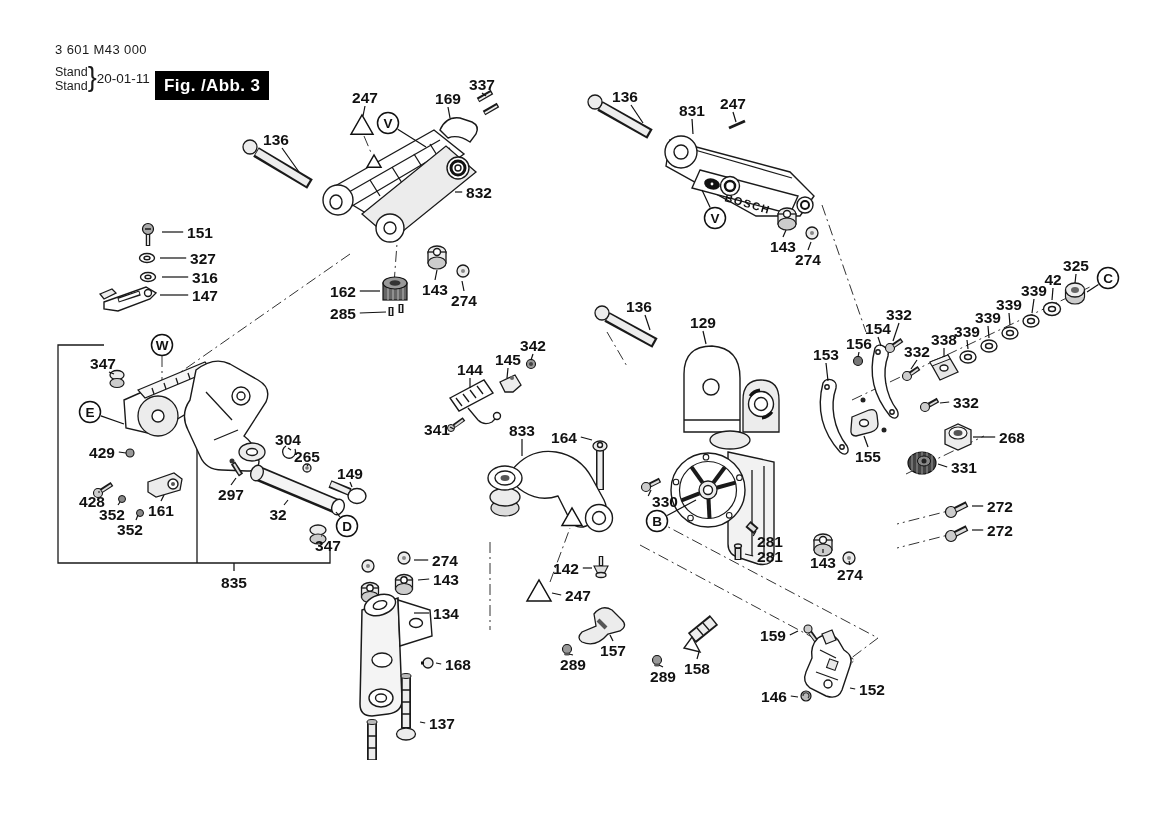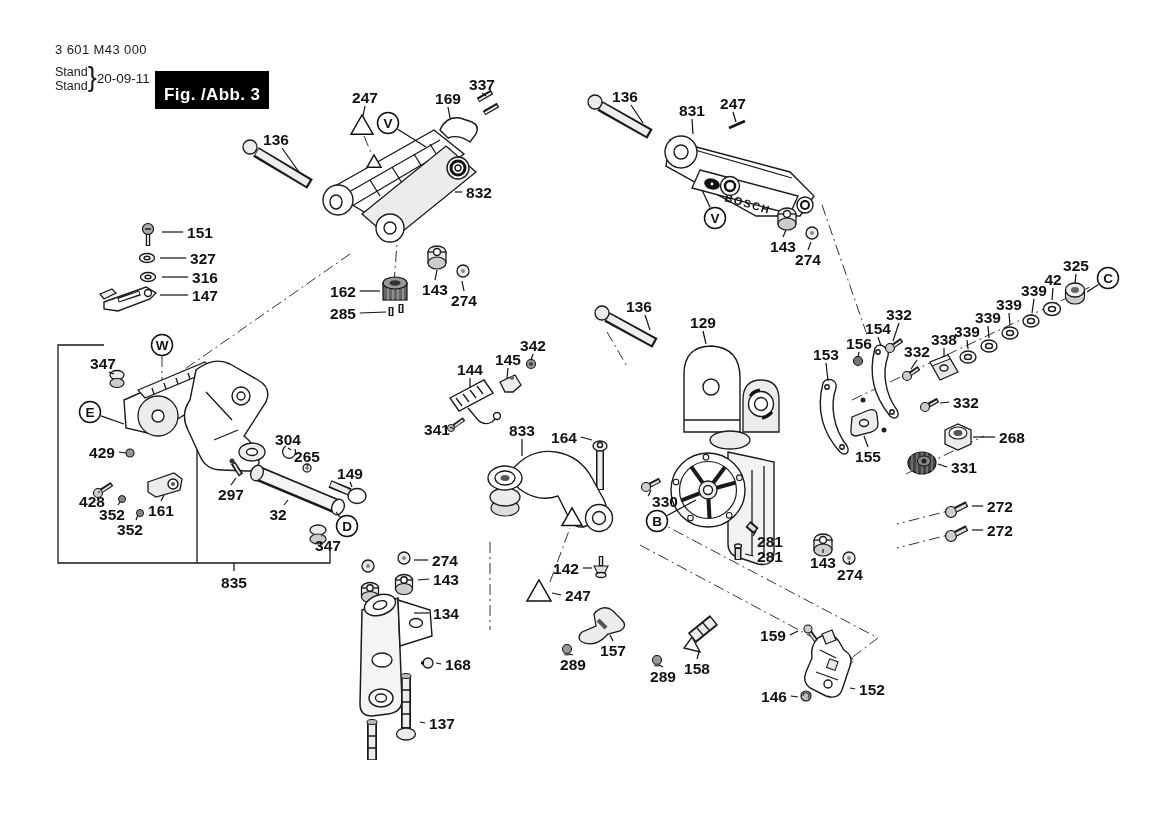--- a/index.html
+++ b/index.html
@@ -4,21 +4,21 @@
 <style>
   html,body{margin:0;padding:0;background:#fff}
   .page{position:relative;width:1169px;height:760px;background:#ffffff;
         font-family:"Liberation Sans",sans-serif;color:#1a1a1a;overflow:hidden}
   .partnum{position:absolute;left:55px;top:42px;font-size:13px;letter-spacing:.4px}
   .standblock{position:absolute;left:55px;top:63px;display:flex;align-items:center;}
   .standcol{font-size:12.5px;line-height:14px}
   .brace{font-size:27px;font-weight:300;transform:translateY(-1px)}
   .standdate{font-size:13.5px}
   .figbox{position:absolute;left:155px;top:71px;background:#000;color:#fff;
-          font-weight:bold;font-size:17px;padding:14px 9px 4px;letter-spacing:.4px}
+          font-weight:bold;font-size:17px;padding:5px 9px 4px;letter-spacing:.4px}
   .footer{position:absolute;left:53px;top:720px;font-size:13.5px;line-height:16.5px}
   svg{position:absolute;left:0;top:0}
   .ln{stroke:#1a1a1a;stroke-width:1.3;fill:none}
   .fw{fill:#fff;stroke:#1a1a1a;stroke-width:1.4}
   .fg{fill:#ececec;stroke:#1a1a1a;stroke-width:1.3}
   .dd{stroke:#333;stroke-width:1;fill:none;stroke-dasharray:11 4 2 4}
   .ldr{stroke:#111;stroke-width:1.2;fill:none}
   text.pl{font:bold 15.5px "Liberation Sans",sans-serif;fill:#111}
   text.mk{font:bold 13.5px "Liberation Sans",sans-serif;fill:#111}
   text.bosch{font:bold 11px "Liberation Sans",sans-serif;fill:#111;letter-spacing:1.5px}
@@ -28,21 +28,21 @@
 
 <div class="page">
 
   <div class="partnum">3 601 M43 000</div>
   <div class="standblock">
     <div class="standcol">
       <div>Stand</div>
       <div>Stand</div>
     </div>
     <div class="brace">}</div>
-    <div class="standdate">20-09-11</div>
+    <div class="standdate">20-01-11</div>
   </div>
   <div class="figbox">Fig. /Abb. 3</div>
 
 
   <svg width="1169" height="826" viewBox="0 0 1169 826">
 
     <g>
       <path class="dd" d="M350,254 L152,392"></path>
       <path class="dd" d="M398,230 L394,284"></path>
       <path class="dd" d="M822,205 L866,332"></path>

